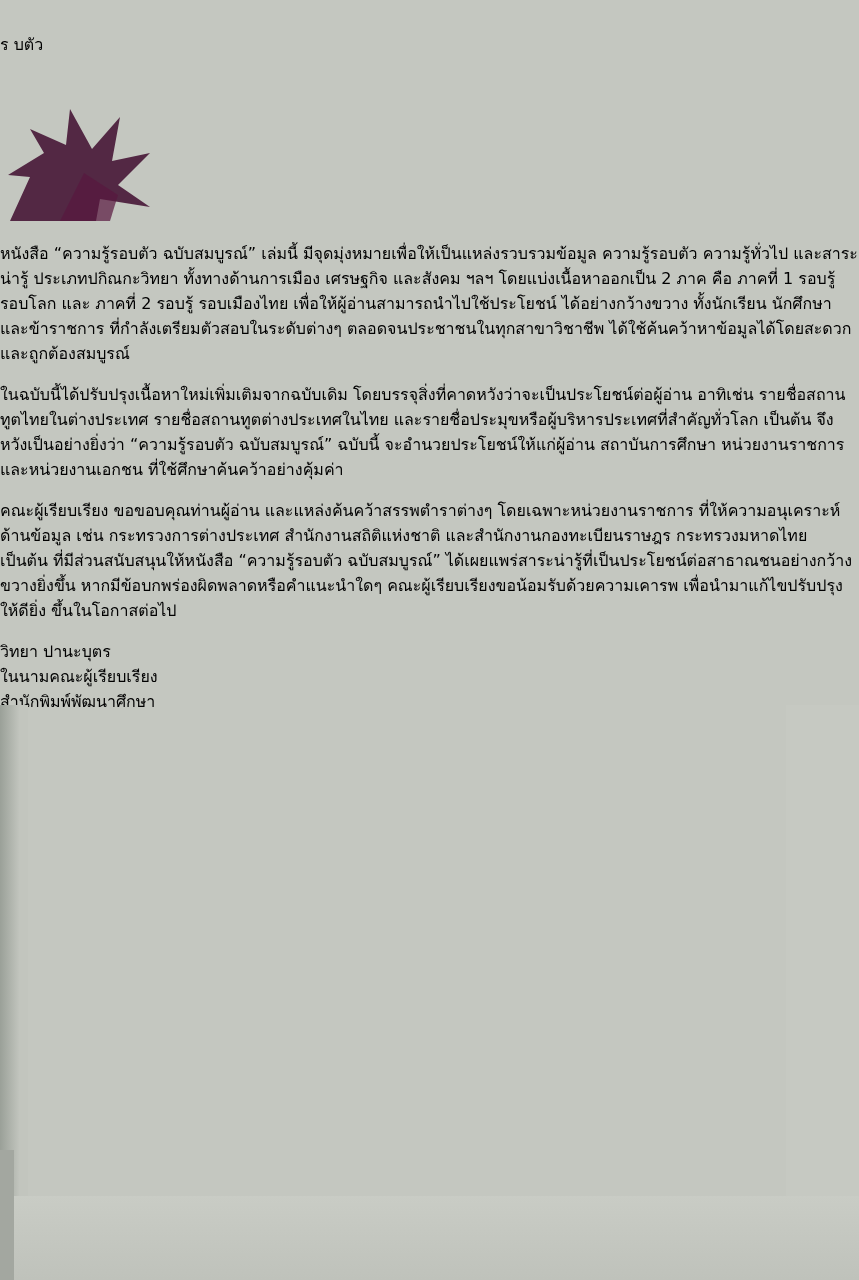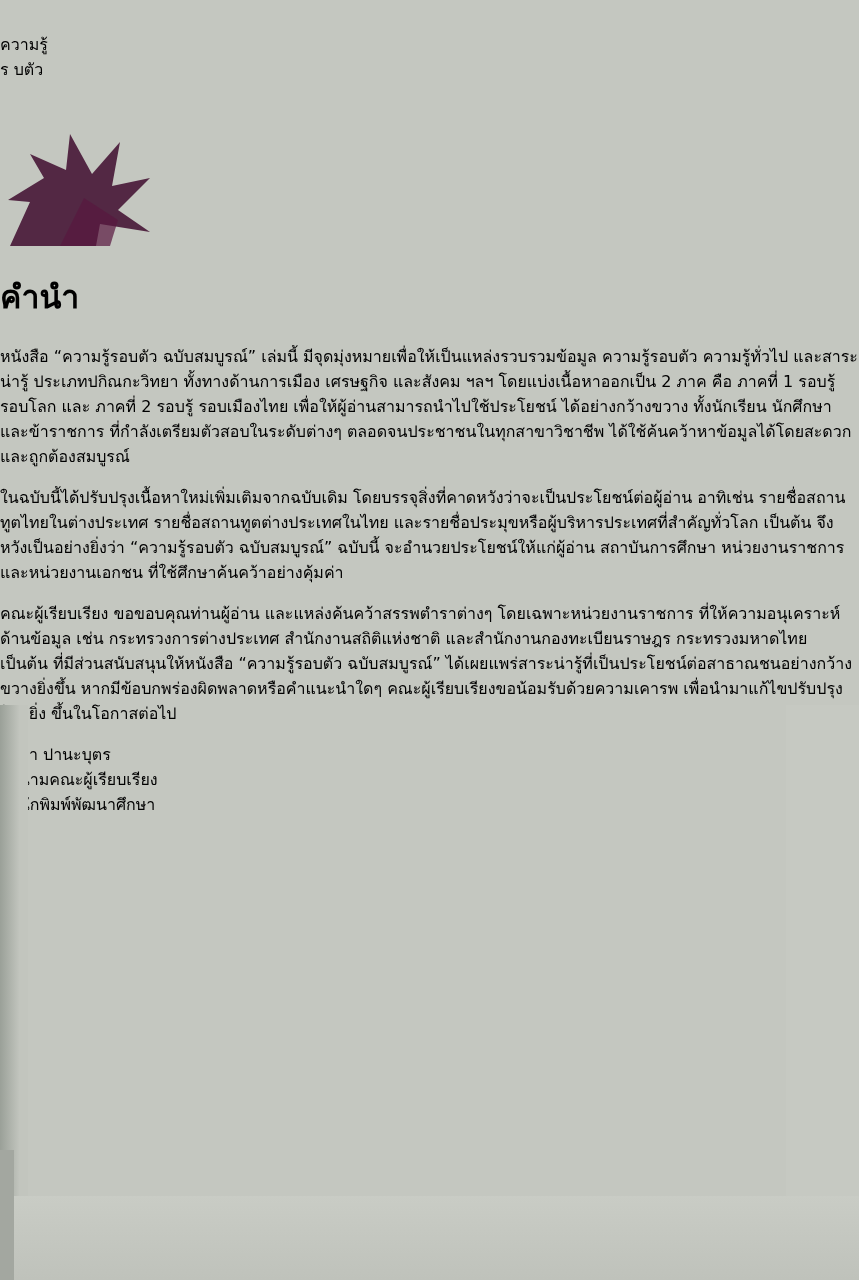--- a/index.html
+++ b/index.html
@@ -112,21 +112,20 @@
 <div class="smudge" style="left:90px;top:150px;width:200px;height:18px;"></div>
 <div class="smudge" style="left:470px;top:1160px;width:230px;height:14px;"></div>
 
 <div class="sheet">
 
   <div class="cover">
     <div class="cv-topband"></div>
     <div class="cv-leftcol"></div>
     <div class="cv-corner"></div>
     <div class="cv-dot"></div>
-    <div class="cv-script">ความรู้</div>
     <div class="cv-main">
       <span>ร</span>
       <span class="cv-globe"></span>
       <span>บตัว</span>
     </div>
     <div class="cv-pill"></div>
     <div class="cv-lines-a"></div>
     <div class="cv-lines-b"></div>
     <div class="cv-photo"></div>
     <div class="cv-leafwrap">
@@ -135,21 +134,20 @@
         <path d="M60 164 L84 116 L118 138 L110 164 Z" fill="#58173f" opacity="0.7"></path>
       </svg>
     </div>
     <div class="cv-sq cv-sq1"></div>
     <div class="cv-sq cv-sq2"></div>
     <div class="cv-sq cv-sq3"></div>
     <div class="cv-bottomstrip"></div>
     <div class="cv-bottomglint"></div>
   </div>
 
-  <h1 class="heading">คำนำ</h1>
 
   <p class="para">หนังสือ  “ความรู้รอบตัว  ฉบับสมบูรณ์”  เล่มนี้  มีจุดมุ่งหมายเพื่อให้เป็นแหล่งรวบรวมข้อมูล  ความรู้รอบตัว  ความรู้ทั่วไป  และสาระน่ารู้  ประเภทปกิณกะวิทยา ทั้งทางด้านการเมือง  เศรษฐกิจ  และสังคม  ฯลฯ  โดยแบ่งเนื้อหาออกเป็น 2 ภาค คือ ภาคที่ 1 รอบรู้ รอบโลก และ  ภาคที่  2  รอบรู้  รอบเมืองไทย  เพื่อให้ผู้อ่านสามารถนำไปใช้ประโยชน์ ได้อย่างกว้างขวาง  ทั้งนักเรียน นักศึกษา และข้าราชการ ที่กำลังเตรียมตัวสอบในระดับต่างๆ ตลอดจนประชาชนในทุกสาขาวิชาชีพ  ได้ใช้ค้นคว้าหาข้อมูลได้โดยสะดวกและถูกต้องสมบูรณ์</p>
   <p class="para">ในฉบับนี้ได้ปรับปรุงเนื้อหาใหม่เพิ่มเติมจากฉบับเดิม  โดยบรรจุสิ่งที่คาดหวังว่าจะเป็นประโยชน์ต่อผู้อ่าน  อาทิเช่น  รายชื่อสถานทูตไทยในต่างประเทศ  รายชื่อสถานทูตต่างประเทศในไทย  และรายชื่อประมุขหรือผู้บริหารประเทศที่สำคัญทั่วโลก  เป็นต้น  จึงหวังเป็นอย่างยิ่งว่า “ความรู้รอบตัว ฉบับสมบูรณ์” ฉบับนี้ จะอำนวยประโยชน์ให้แก่ผู้อ่าน สถาบันการศึกษา  หน่วยงานราชการ  และหน่วยงานเอกชน  ที่ใช้ศึกษาค้นคว้าอย่างคุ้มค่า</p>
   <p class="para">คณะผู้เรียบเรียง ขอขอบคุณท่านผู้อ่าน และแหล่งค้นคว้าสรรพตำราต่างๆ โดยเฉพาะหน่วยงานราชการ  ที่ให้ความอนุเคราะห์ด้านข้อมูล  เช่น  กระทรวงการต่างประเทศ สำนักงานสถิติแห่งชาติ และสำนักงานกองทะเบียนราษฎร กระทรวงมหาดไทย เป็นต้น ที่มีส่วนสนับสนุนให้หนังสือ  “ความรู้รอบตัว  ฉบับสมบูรณ์”  ได้เผยแพร่สาระน่ารู้ที่เป็นประโยชน์ต่อสาธาณชนอย่างกว้างขวางยิ่งขึ้น  หากมีข้อบกพร่องผิดพลาดหรือคำแนะนำใดๆ คณะผู้เรียบเรียงขอน้อมรับด้วยความเคารพ  เพื่อนำมาแก้ไขปรับปรุงให้ดียิ่ง  ขึ้นในโอกาสต่อไป</p>
 
   <div class="signature">
     <div class="sig-name">วิทยา   ปานะบุตร</div>
     <div>ในนามคณะผู้เรียบเรียง</div>
     <div>สำนักพิมพ์พัฒนาศึกษา</div>
   </div>

